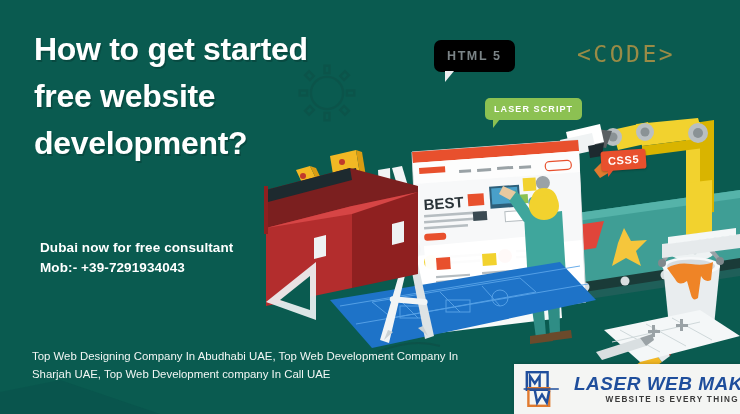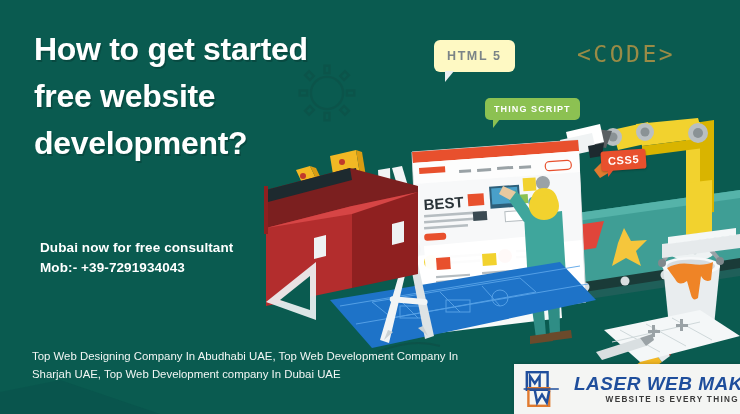--- a/index.html
+++ b/index.html
@@ -52,21 +52,21 @@
   .bubble .body{
     border-radius:7px;
     padding:9px 13px 9px 13px;
     font-size:12.5px;font-weight:bold;letter-spacing:1.6px;
     text-align:center;white-space:nowrap;
   }
   .bubble .tail{
     position:absolute;width:0;height:0;
   }
   #badge-html5{left:434px;top:40px;}
-  #badge-html5 .body{background:#fef9c3;color:#7b8487;border-radius:6px;}
+  #badge-html5 .body{background:#000000;color:#7b8487;}
   #badge-html5 .tail{
     left:11px;bottom:-10px;
     border-left:9px solid #eceff0;
     border-bottom:11px solid transparent;
   }
   #badge-js{left:485px;top:98px;}
   #badge-js .body{background:#8cc152;color:#ffffff;font-size:9px;letter-spacing:1.1px;padding:6px 9px;border-radius:5px;}
   #badge-js .tail{
     left:8px;bottom:-8px;
     border-left:7px solid #8cc152;
@@ -430,32 +430,32 @@
     <div>Dubai now  for free consultant</div>
     <div>Mob:- +39-7291934043</div>
   </div>
 
   <div class="bubble" id="badge-html5">
     <div class="body">HTML 5</div>
     <div class="tail"></div>
   </div>
 
   <div class="bubble" id="badge-js">
-    <div class="body">THING SCRIPT</div>
+    <div class="body">LASER SCRIPT</div>
     <div class="tail"></div>
   </div>
 
   <div class="codetext">&lt;CODE&gt;</div>
 
   <div id="badge-css5">
     <span>CSS5</span>
     <span class="tail"></span>
   </div>
 
-  <div class="tagline">Top Web Designing Company In Abudhabi UAE, Top Web Development Company In Sharjah UAE, Top Web Development company In Dubai UAE</div>
+  <div class="tagline">Top Web Designing Company In Abudhabi UAE, Top Web Development Company In Sharjah UAE, Top Web Development company In Call UAE</div>
 
   <div class="logopanel">
     <svg class="logomark" viewBox="0 0 60 50">
       <rect x="6" y="4" width="26" height="22" fill="none" stroke="#1f4e9c" stroke-width="3"></rect>
       <path d="M10,24 L10,9 L16,18 L22,9 L22,24" fill="none" stroke="#1f4e9c" stroke-width="3"></path>
       <rect x="8" y="24" width="26" height="22" fill="none" stroke="#e07a2f" stroke-width="3"></rect>
       <path d="M16,27 L19,42 L25,32 L31,42 L34,27" fill="none" stroke="#1f4e9c" stroke-width="3"></path>
       <line x1="2" y1="25" x2="46" y2="25" stroke="#1f4e9c" stroke-width="2"></line>
     </svg>
     <div class="logotext">

